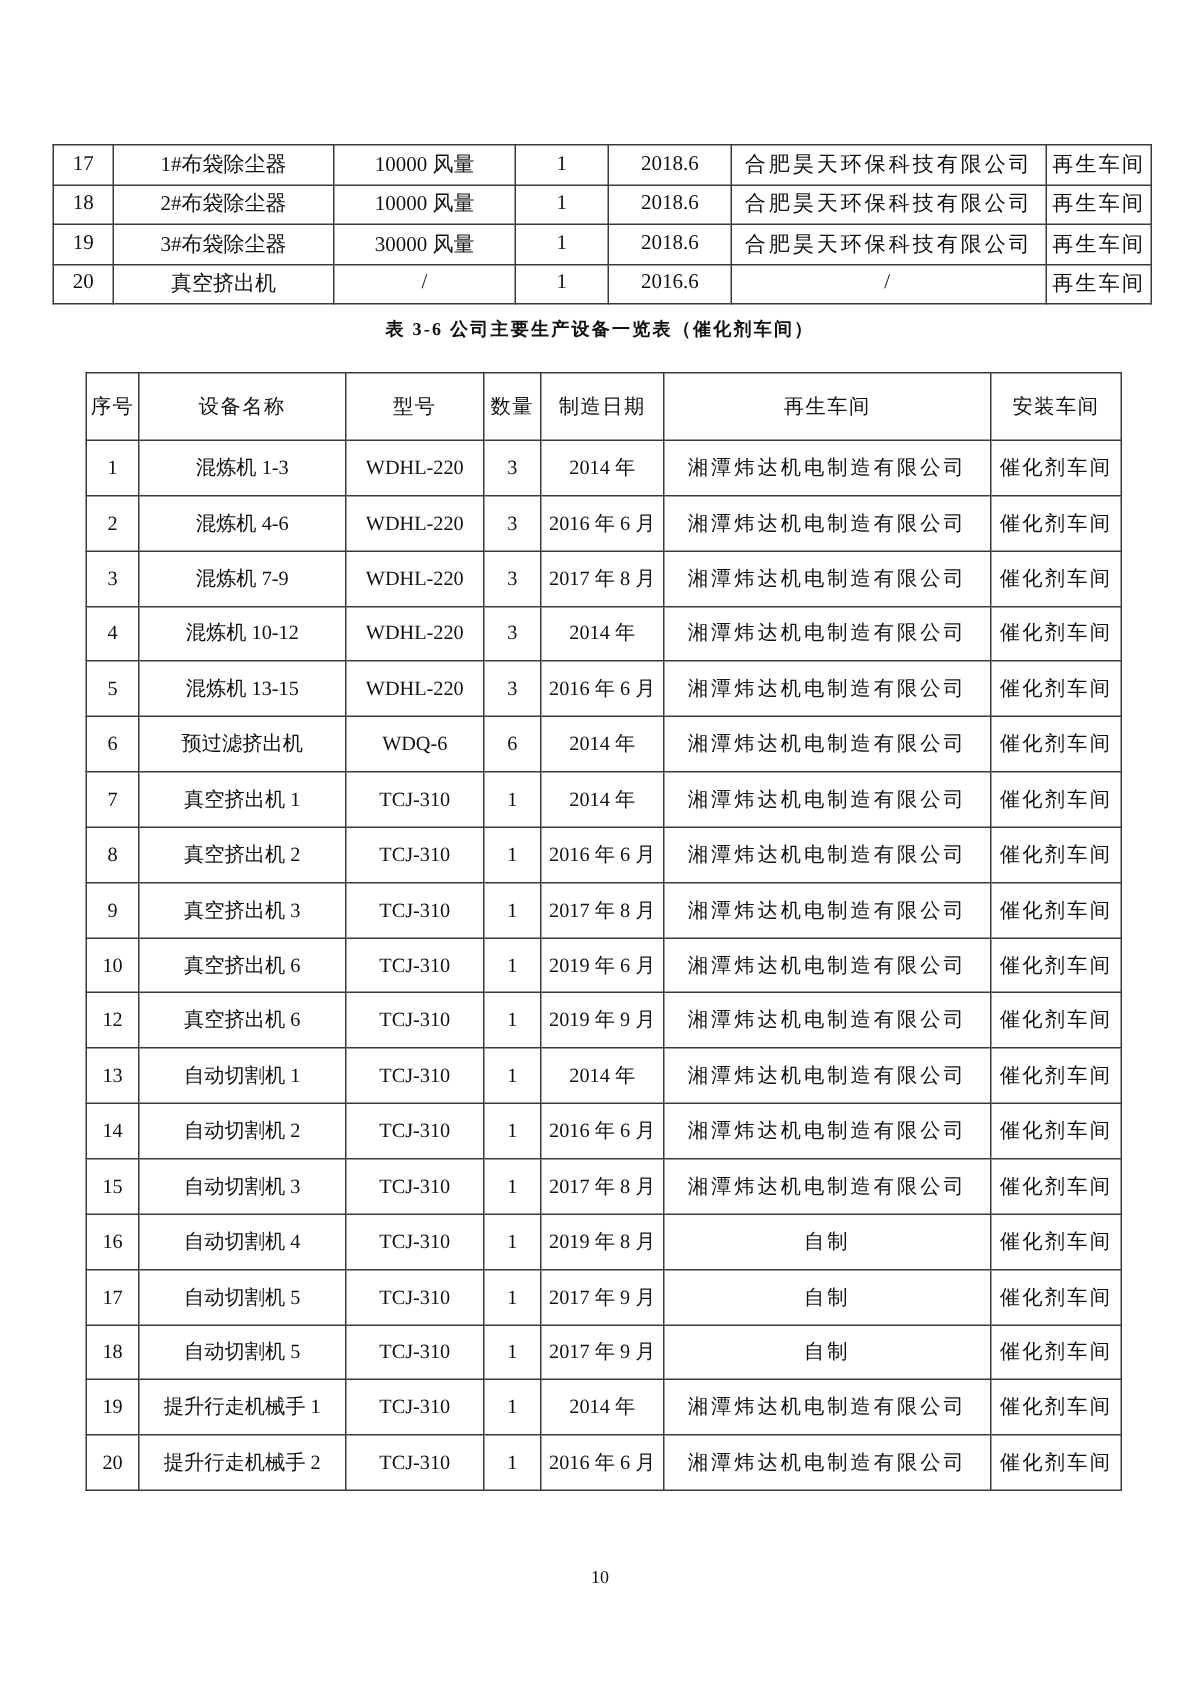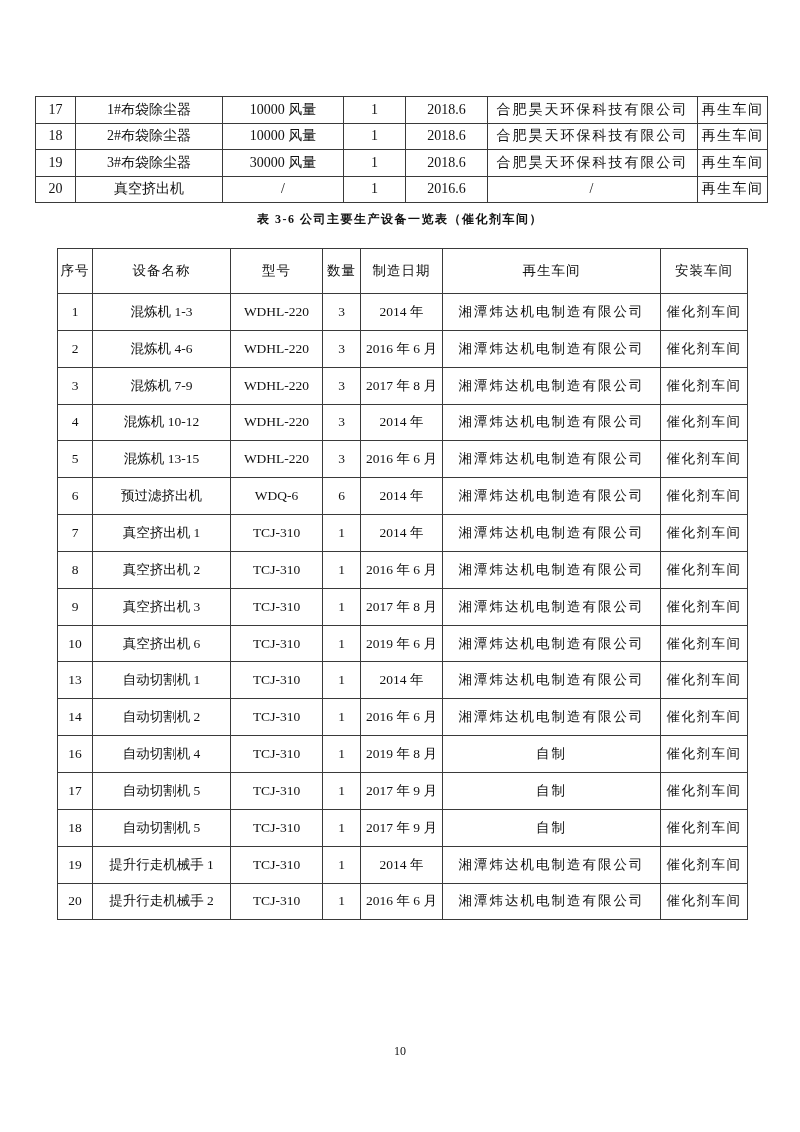--- a/index.html
+++ b/index.html
@@ -215,38 +215,56 @@
       <tr>
         <td>10</td>
         <td>真空挤出机 6</td>
         <td>TCJ-310</td>
         <td>1</td>
         <td>2019 年 6 月</td>
         <td>湘潭炜达机电制造有限公司</td>
         <td>催化剂车间</td>
       </tr>
       <tr>
+        <td>12</td>
+        <td>真空挤出机 6</td>
+        <td>TCJ-310</td>
+        <td>1</td>
+        <td>2019 年 9 月</td>
+        <td>湘潭炜达机电制造有限公司</td>
+        <td>催化剂车间</td>
+      </tr>
+      <tr>
         <td>13</td>
         <td>自动切割机 1</td>
         <td>TCJ-310</td>
         <td>1</td>
         <td>2014 年</td>
         <td>湘潭炜达机电制造有限公司</td>
         <td>催化剂车间</td>
       </tr>
       <tr>
         <td>14</td>
         <td>自动切割机 2</td>
         <td>TCJ-310</td>
         <td>1</td>
         <td>2016 年 6 月</td>
         <td>湘潭炜达机电制造有限公司</td>
         <td>催化剂车间</td>
       </tr>
       <tr>
+        <td>15</td>
+        <td>自动切割机 3</td>
+        <td>TCJ-310</td>
+        <td>1</td>
+        <td>2017 年 8 月</td>
+        <td>湘潭炜达机电制造有限公司</td>
+        <td>催化剂车间</td>
+      </tr>
+      <tr>
         <td>16</td>
         <td>自动切割机 4</td>
         <td>TCJ-310</td>
         <td>1</td>
         <td>2019 年 8 月</td>
         <td>自制</td>
         <td>催化剂车间</td>
       </tr>
       <tr>
         <td>17</td>

